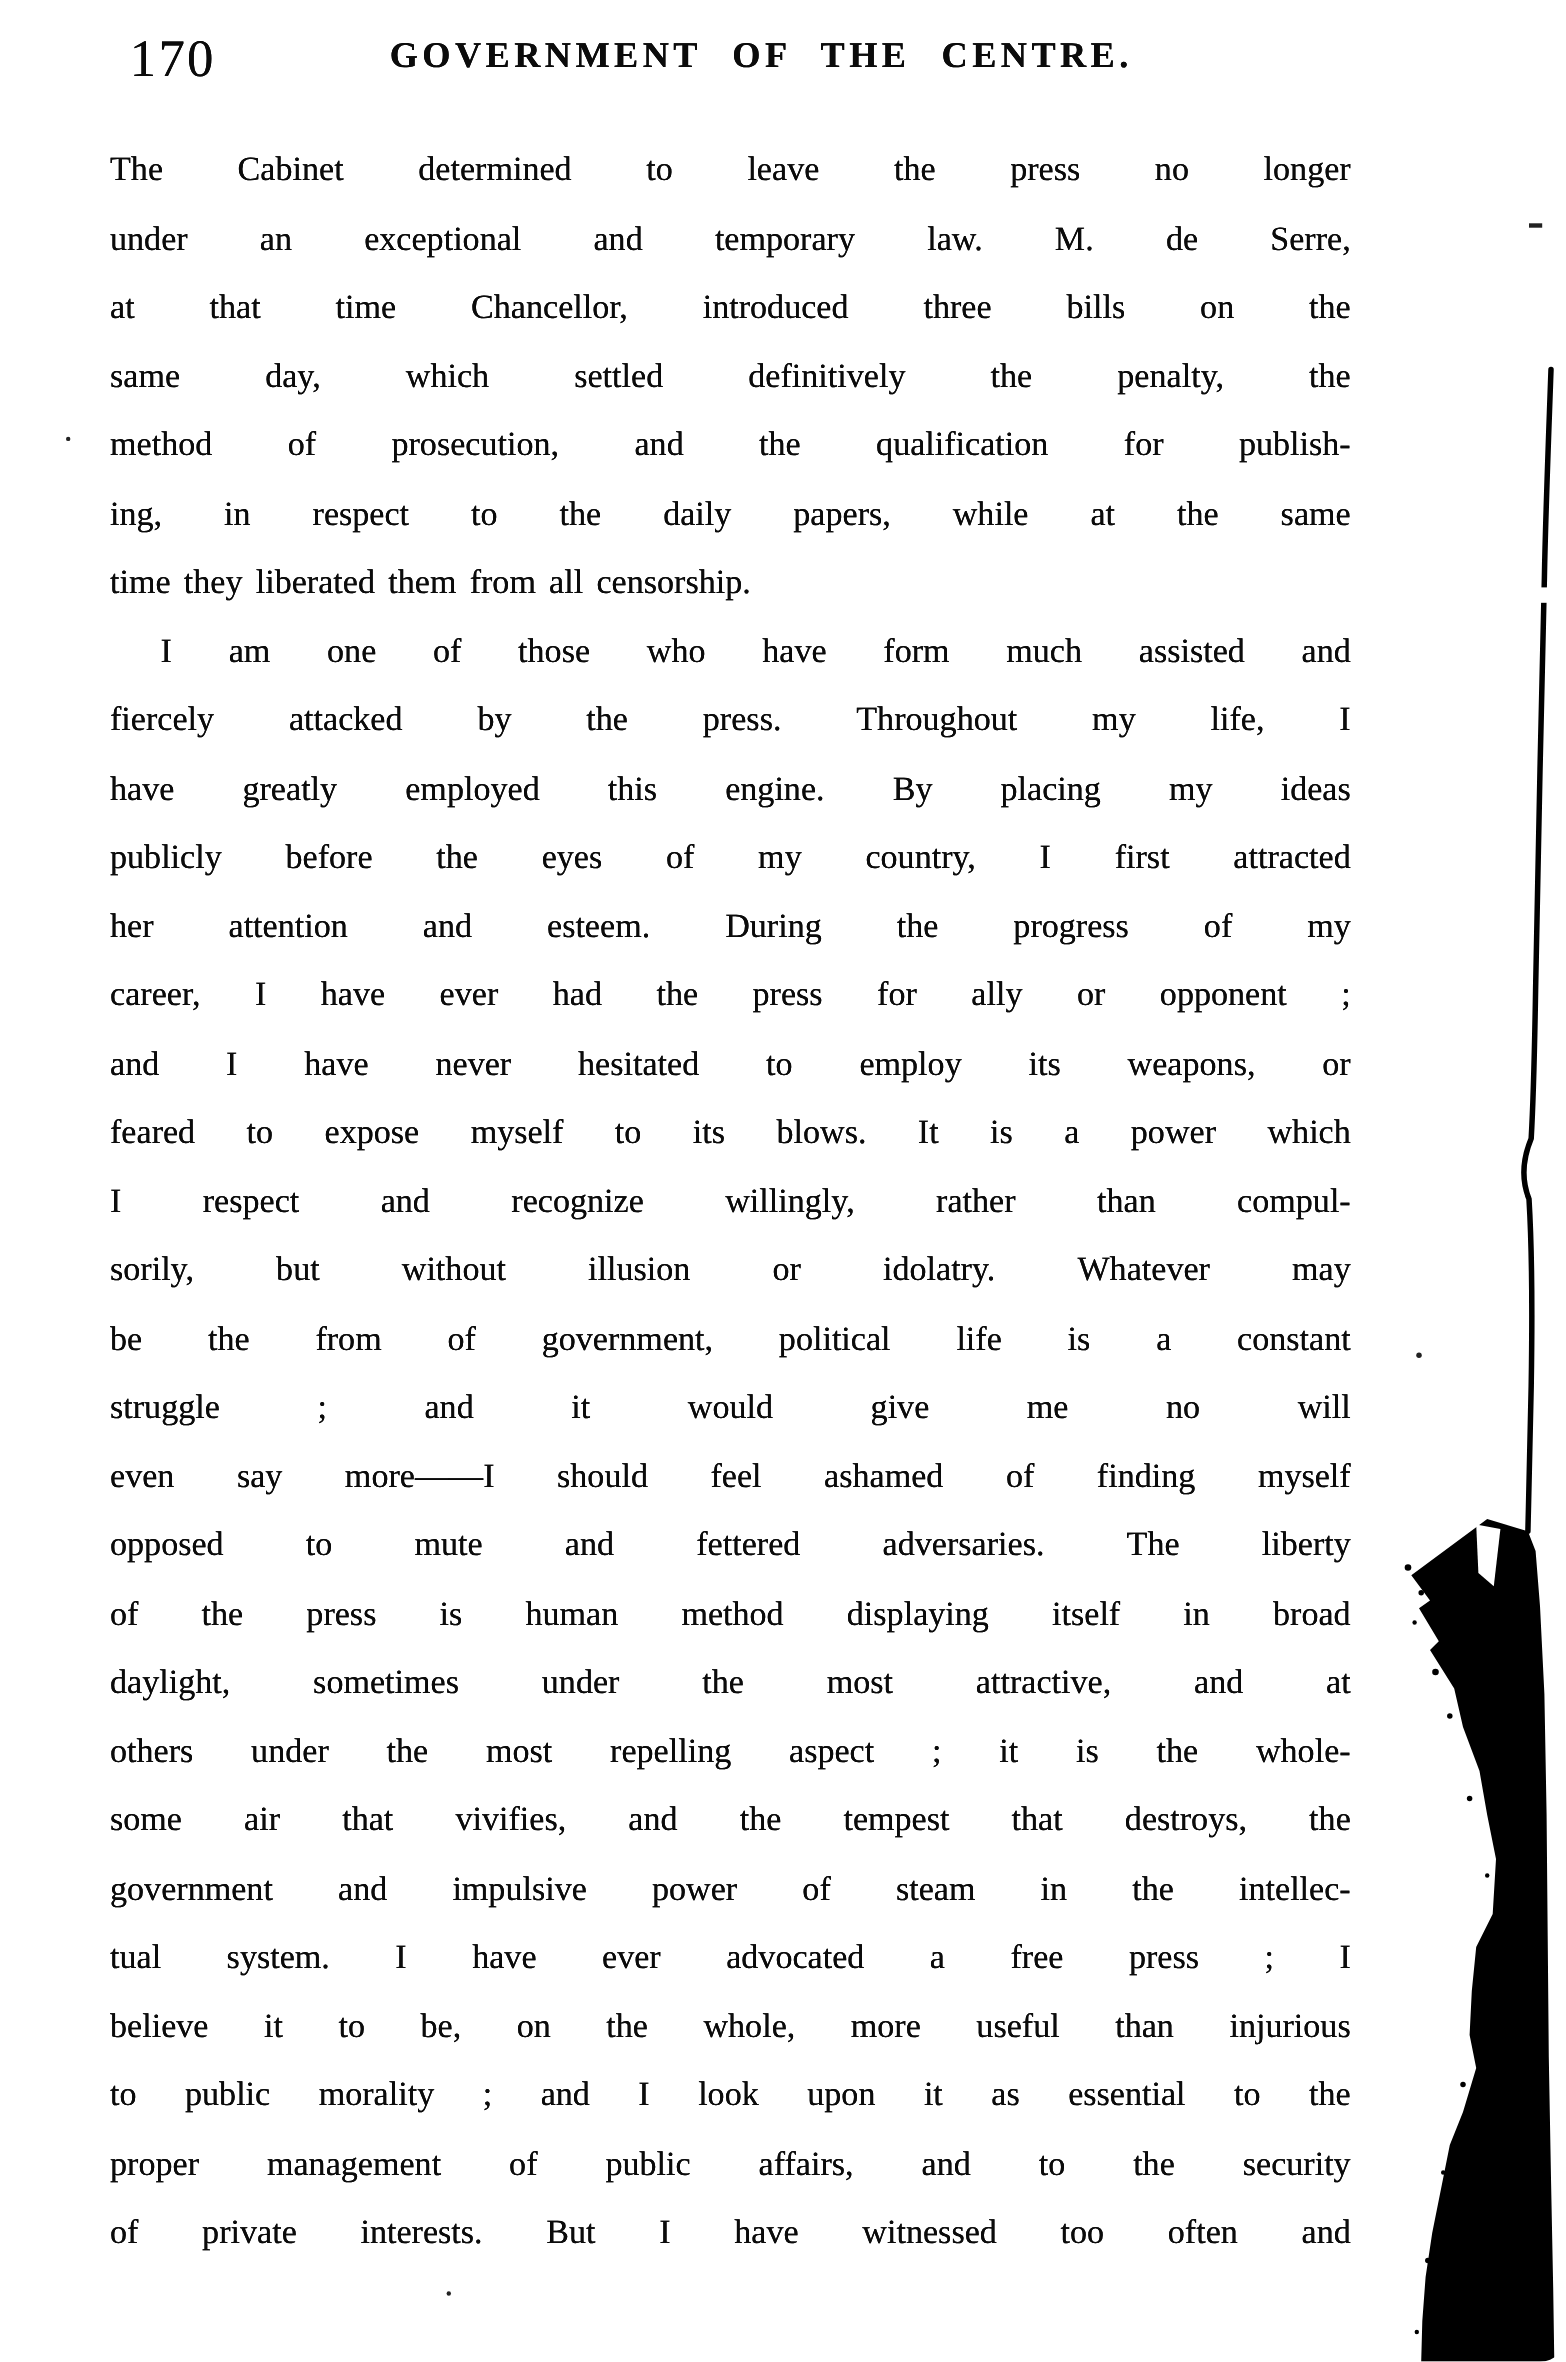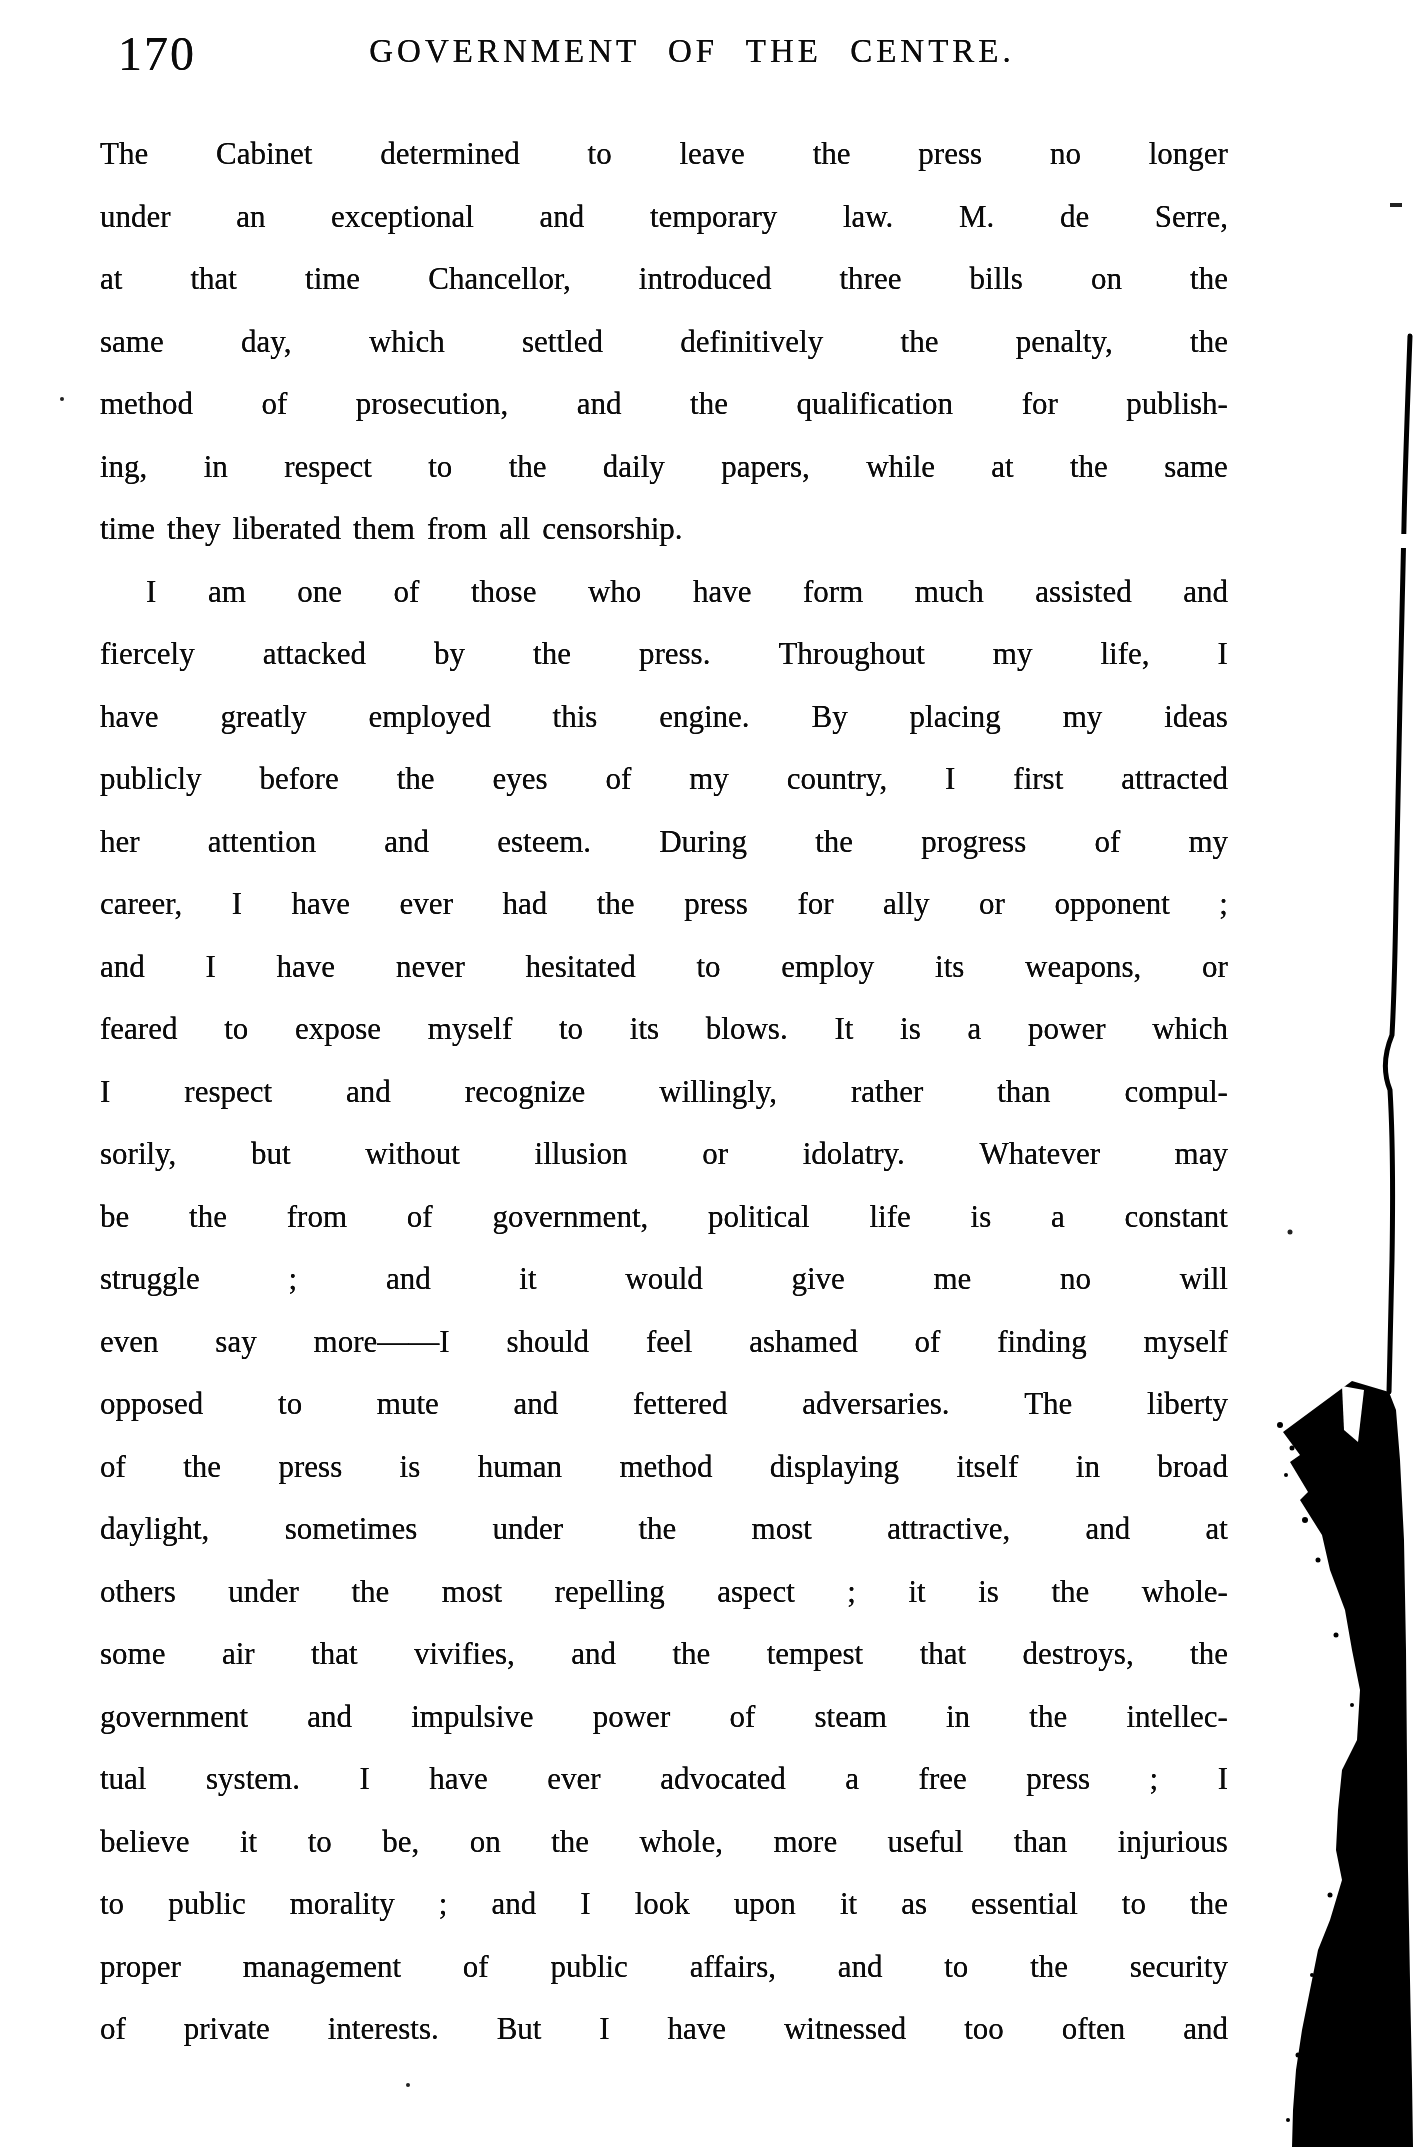--- a/index.html
+++ b/index.html
@@ -5,41 +5,42 @@
 <style>
   html, body { margin: 0; padding: 0; background: #ffffff; }
   .page {
     position: relative;
     width: 1424px;
     height: 2147px;
     background: #ffffff;
     overflow: hidden;
     font-family: "Liberation Serif", "DejaVu Serif", serif;
     color: #0b0b0b;
+    border-radius: 24px;
   }
   .scan {
     position: absolute;
     left: 100px;
     top: 26px;
     width: 1128px;
   }
   .pagenum {
     position: absolute;
     left: 18px;
     top: 0;
     font-size: 48px;
     letter-spacing: 2px;
     text-shadow: 0 0 0.6px #000;
   }
   .running-head {
     text-align: center;
     padding-top: 7px;
     padding-left: 56px;
     font-size: 33px;
-    font-weight: normal;
+    font-weight: bold;
     letter-spacing: 4px;
     word-spacing: 16px;
     text-shadow: 0 0 0.5px #000;
     white-space: nowrap;
   }
   .body-text {
     position: absolute;
     left: 0;
     top: 97px;
     width: 1128px;

